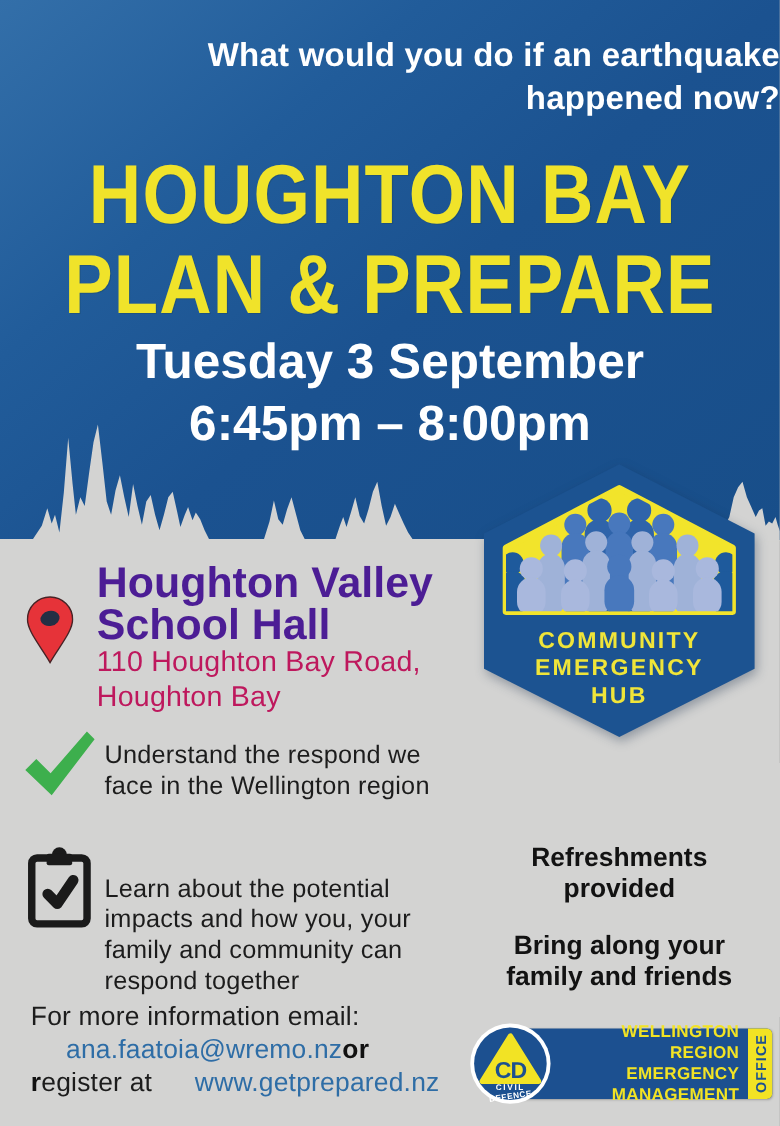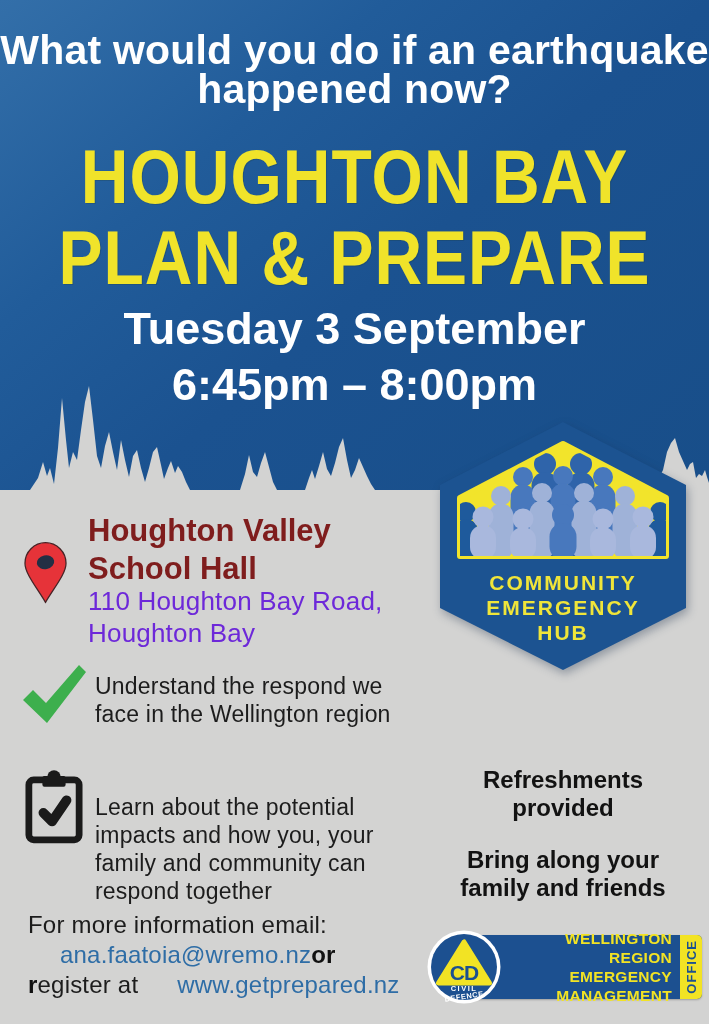--- a/index.html
+++ b/index.html
@@ -9,43 +9,43 @@
     background:#d3d3d2;overflow:hidden;
     font-family:"Liberation Sans", sans-serif;
   }
   
   .blue-bg{
     position:absolute;left:0;top:0;width:709px;height:491px;
     background:linear-gradient(140deg,#336fa9 0%,#215c9a 30%,#1b5290 55%,#184e89 100%);
   }
   .silhouette{position:absolute;left:0;top:384px;width:709px;height:108px;display:block;}
   .question{
-    position:absolute;left:0;right:0;top:31px;text-align:center;
-    color:#ffffff;font-weight:bold;font-size:41px;line-height:39px;letter-spacing:.2px;
+    position:absolute;left:0;right:0;top:31px;text-align:right;
+    color:#ffffff;font-weight:bold;font-size:30px;line-height:39px;letter-spacing:.2px;
   }
   .title{
     position:absolute;left:0;right:0;top:136px;text-align:center;
     color:#f0e32a;font-weight:800;font-size:66px;line-height:71px;letter-spacing:1px;
     transform:scaleY(1.15);transform-origin:top center;
     text-shadow:1px 1px 0 rgba(30,50,20,.18);
   }
   .datetime{
     position:absolute;left:0;right:0;top:301px;text-align:center;
     color:#ffffff;font-weight:bold;font-size:45px;line-height:56px;
   }
   
   .hub-badge{position:absolute;left:438px;top:420px;width:250px;height:250px;z-index:4;}
   .hub-badge svg{position:absolute;left:0;top:0;filter:drop-shadow(2px 4px 5px rgba(20,40,70,.35));}
   .hub-text{position:absolute;left:0;right:0;top:150px;text-align:center;
     color:#f0e539;font-weight:bold;font-size:21px;line-height:25px;letter-spacing:2px;}
   
   .pin-wrap{position:absolute;left:24px;top:541px;width:43px;height:64px;}
-  .venue-name{position:absolute;left:88px;top:512px;color:#7f1d1d;
-    font-weight:bold;font-size:31px;line-height:38px;}
-  .venue-address{position:absolute;left:88px;top:585px;color:#6d28d9;
+  .venue-name{position:absolute;left:88px;top:512px;color:#4c1d95;
+    font-weight:bold;font-size:39px;line-height:38px;}
+  .venue-address{position:absolute;left:88px;top:585px;color:#be185d;
     font-weight:500;font-size:26px;line-height:32px;letter-spacing:.2px;}
   .check-wrap{position:absolute;left:21px;top:663px;width:66px;height:62px;}
   .bullet-text{color:#1c1c1c;font-weight:500;font-size:23px;line-height:28px;letter-spacing:.2px;}
   .bullet1{position:absolute;left:95px;top:672px;}
   .clip-wrap{position:absolute;left:25px;top:770px;width:58px;height:74px;}
   .bullet2{position:absolute;left:95px;top:765px;margin-top:28px;}
   .contact{position:absolute;left:28px;top:910px;color:#1c1c1c;
     font-weight:500;font-size:24px;line-height:30px;letter-spacing:.2px;}
   .contact .link{color:#2e6da6;margin-left:32px;}
   .contact .bold{font-weight:bold;color:#111;}

